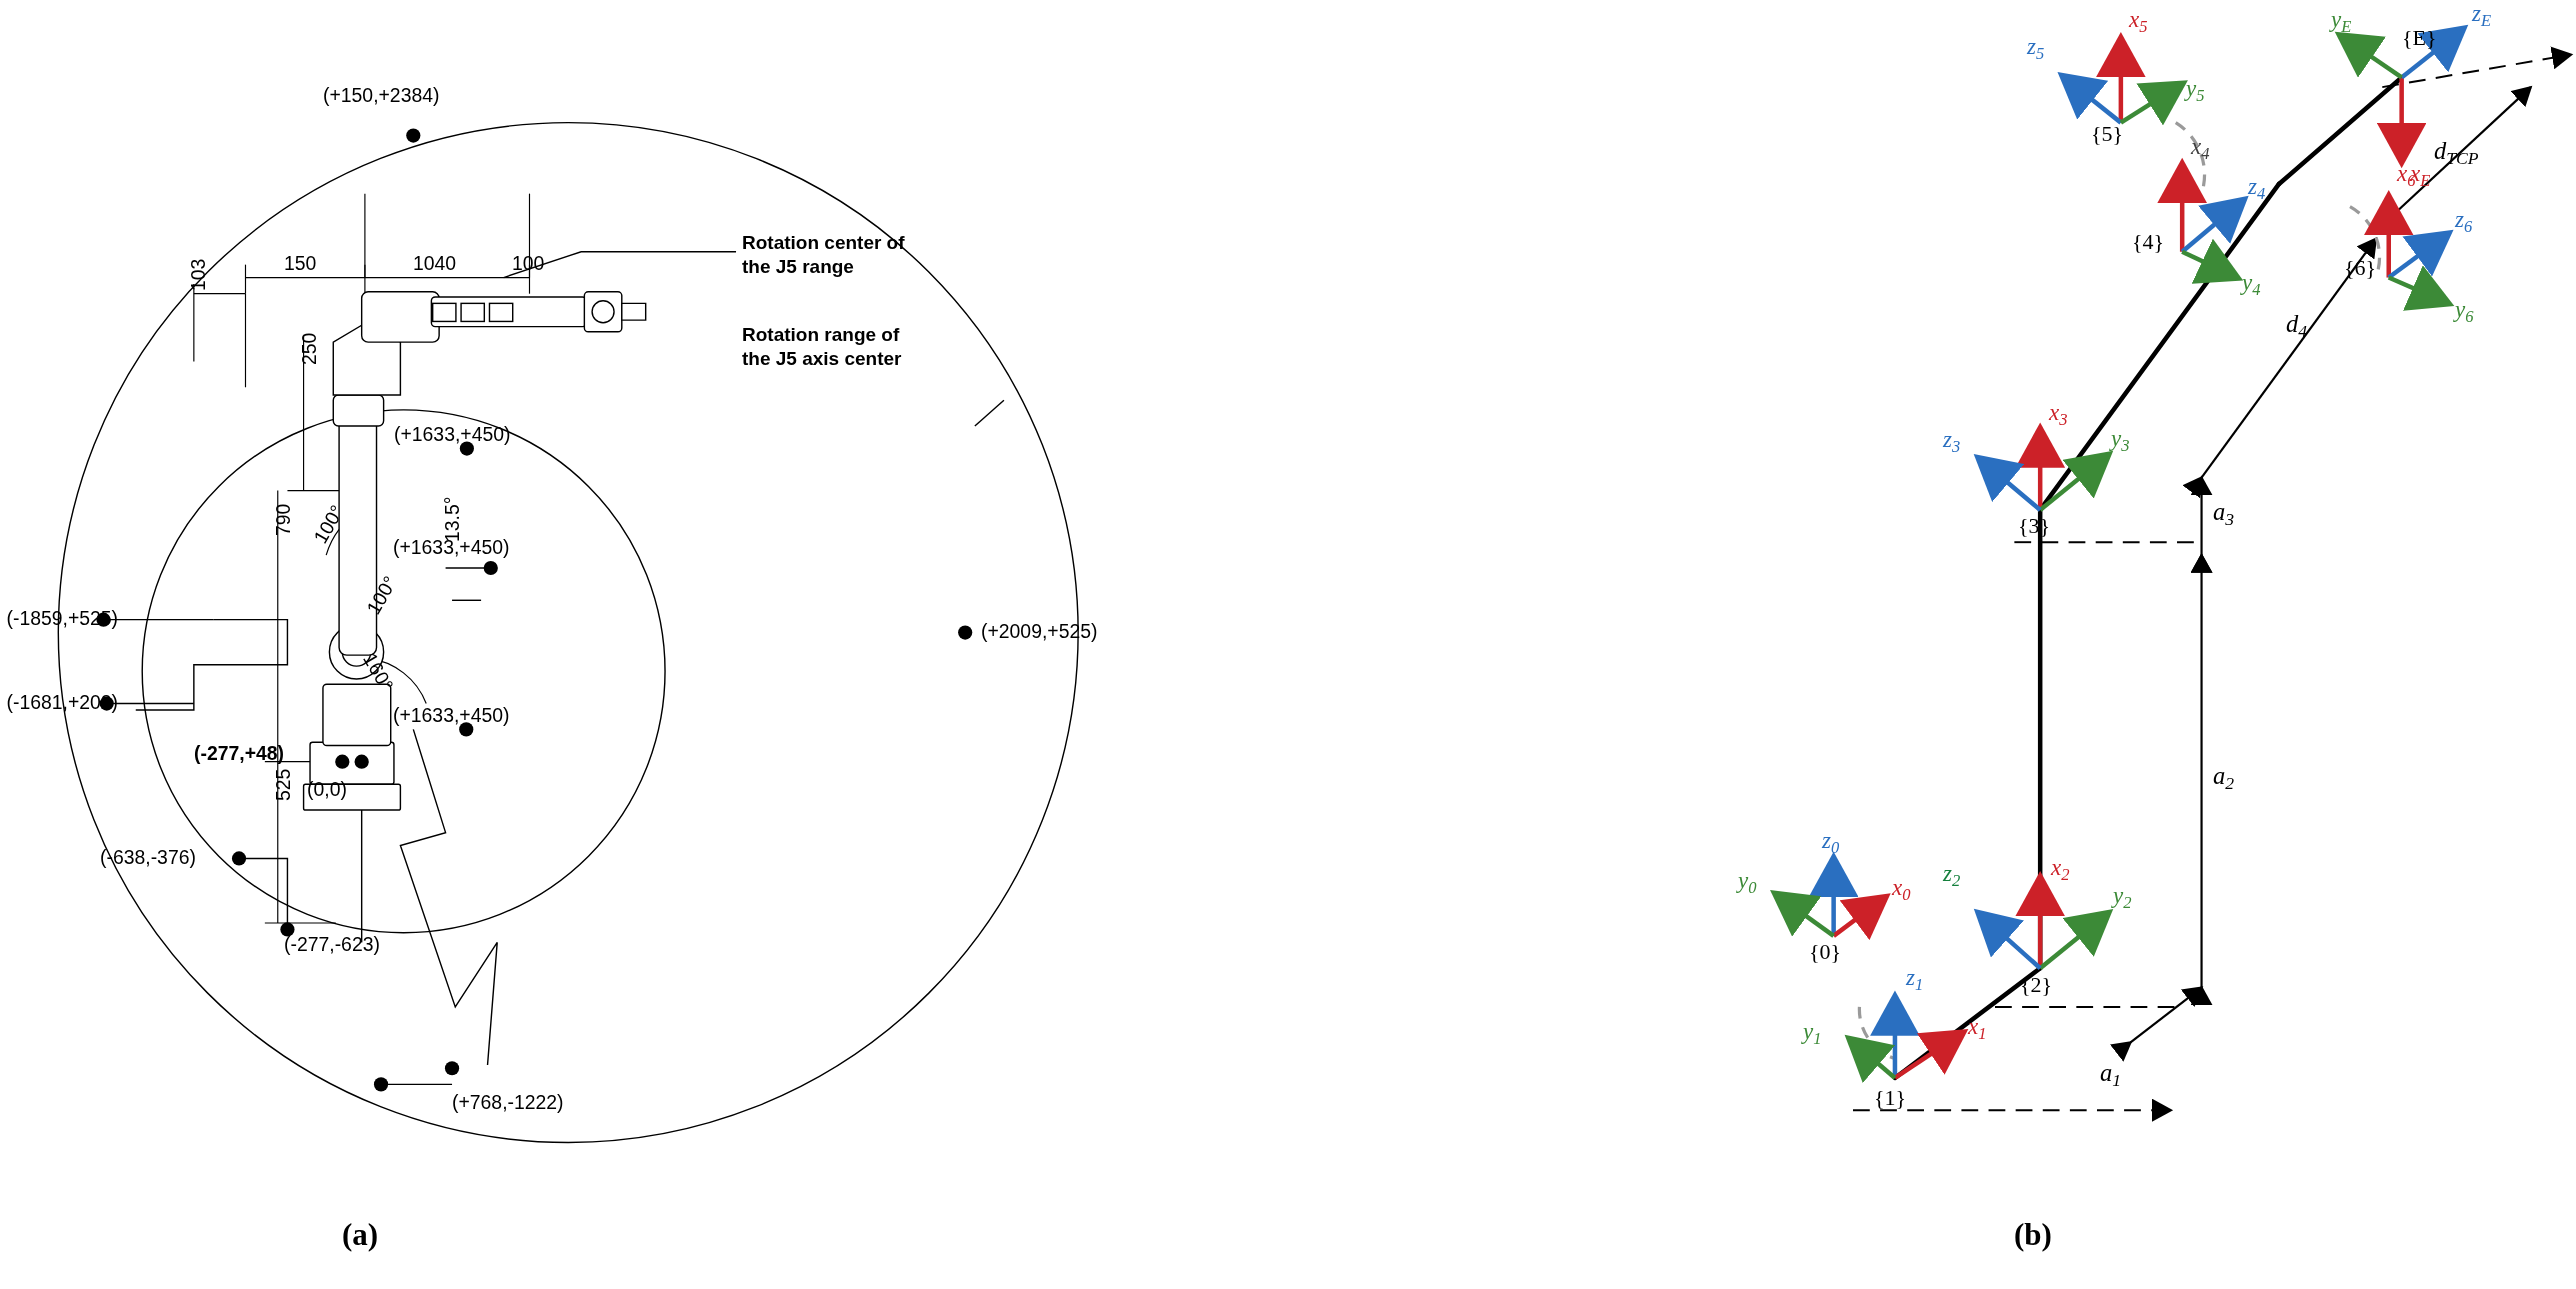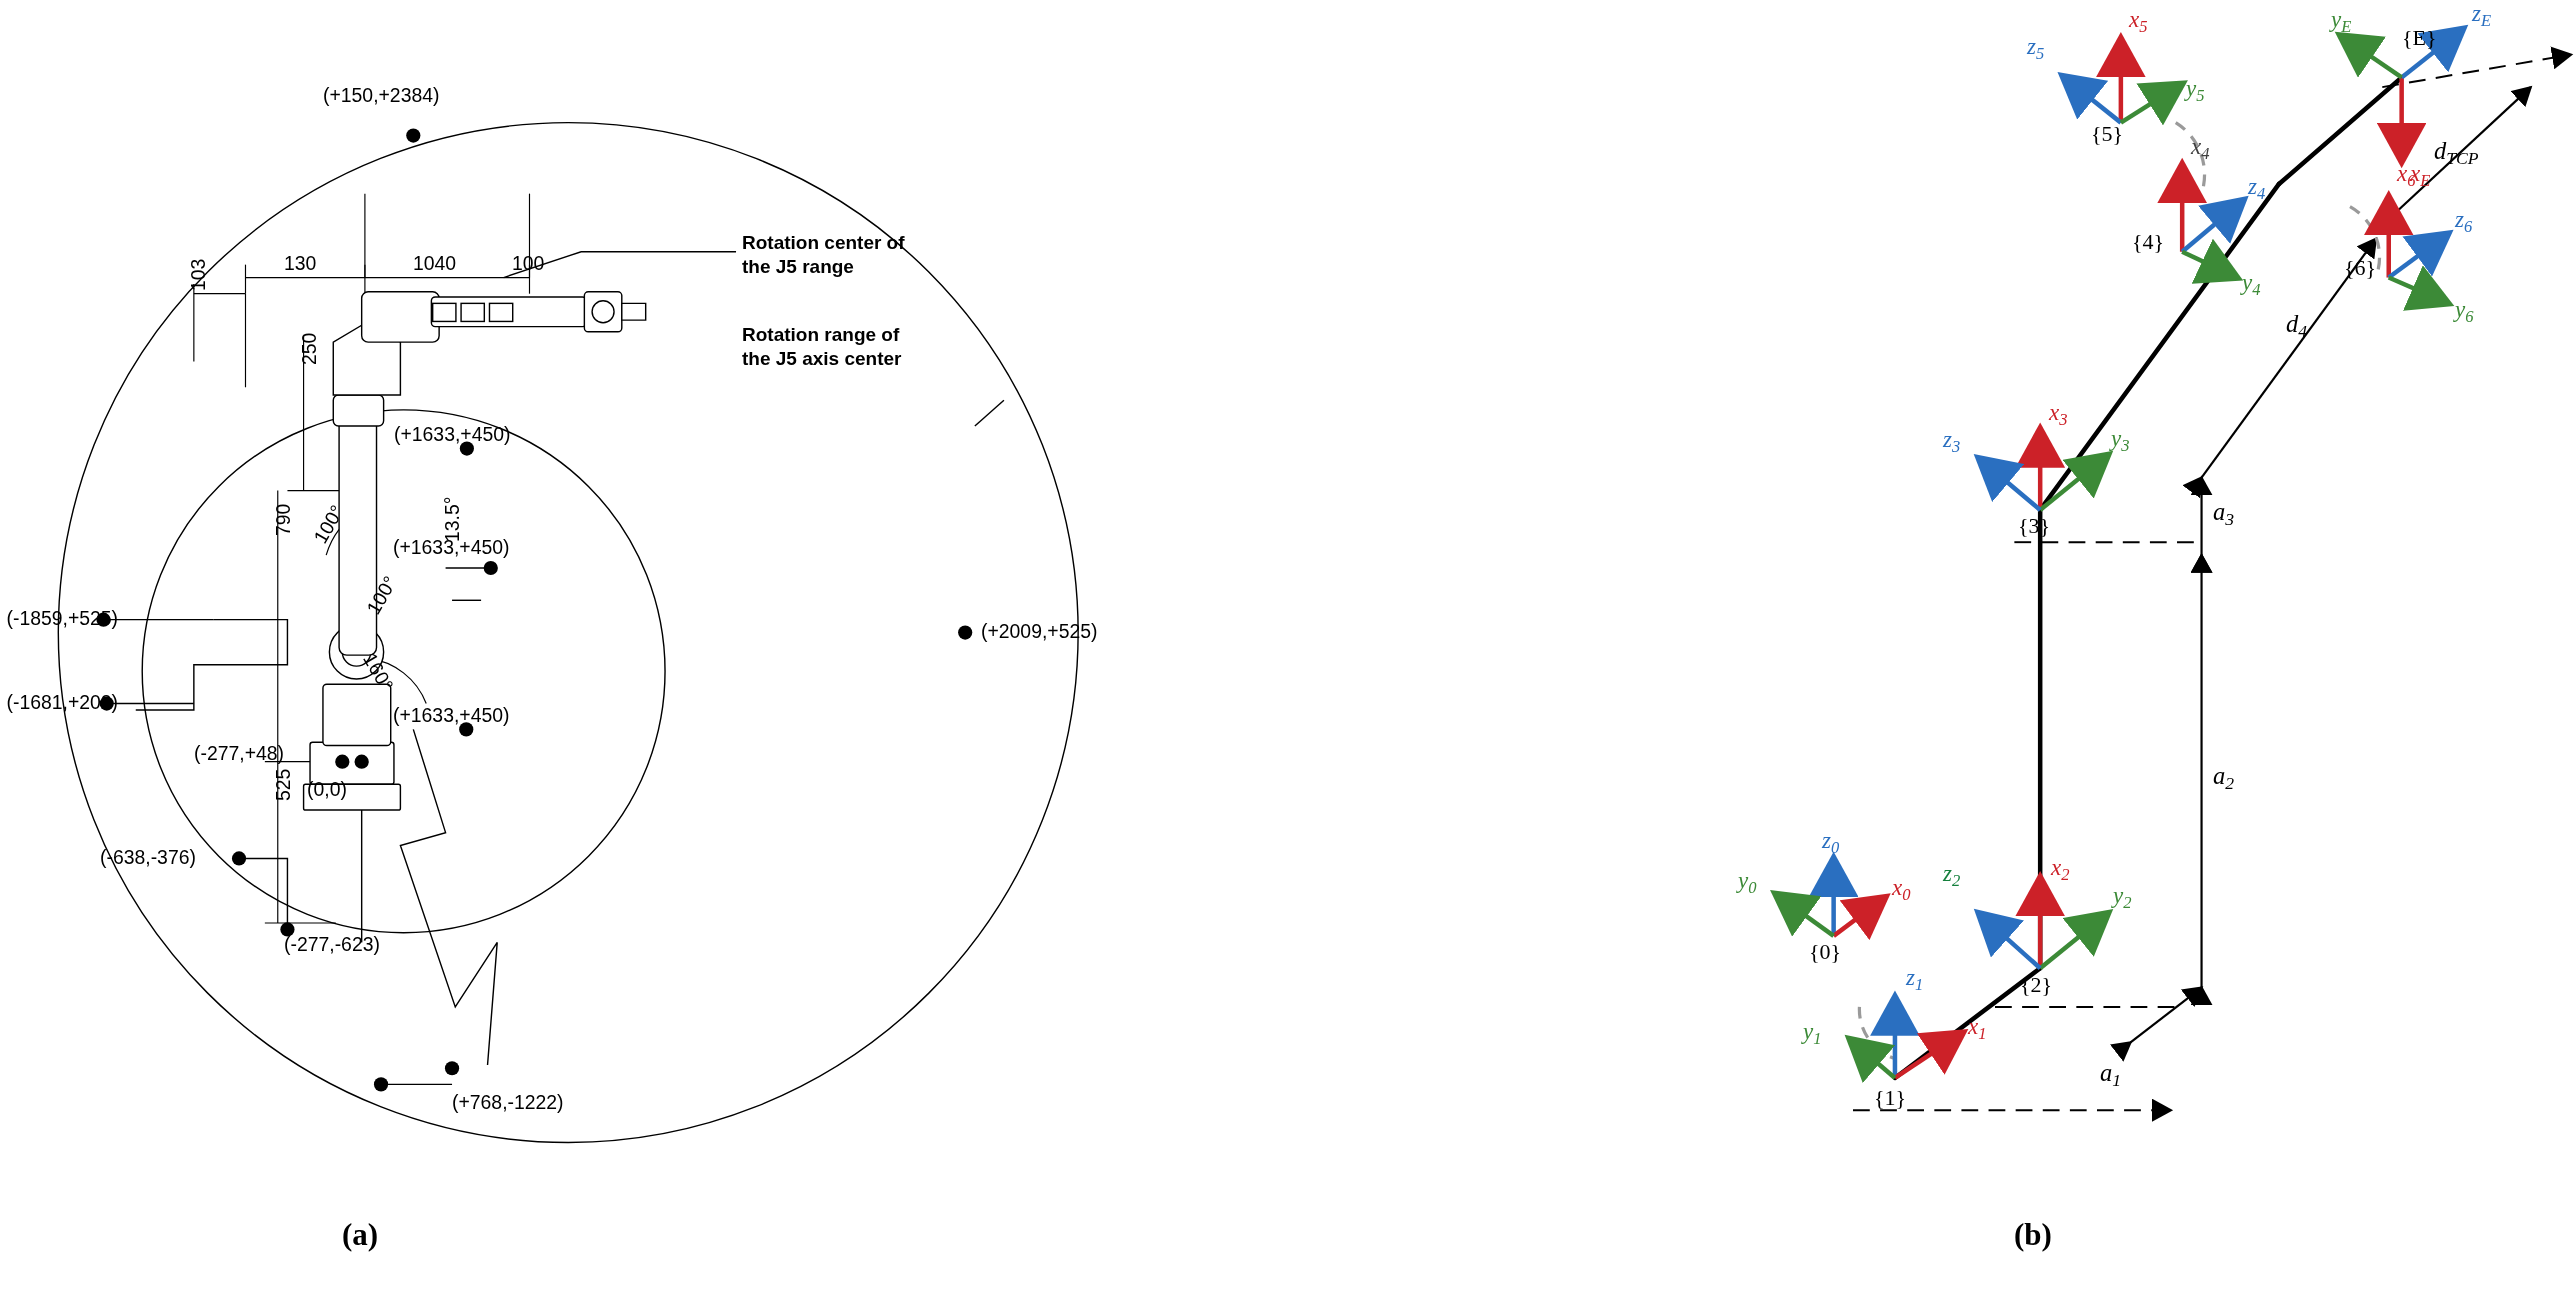--- a/index.html
+++ b/index.html
@@ -190,27 +190,27 @@
     </div>
 
     <div class="lbl" style="left:323px; top:84px;">(+150,+2384)</div>
     <div class="lbl" style="left:394px; top:423px;">(+1633,+450)</div>
     <div class="lbl" style="left:393px; top:536px;">(+1633,+450)</div>
     <div class="lbl" style="left:393px; top:704px;">(+1633,+450)</div>
     <div class="lbl" style="left:981px; top:620px;">(+2009,+525)</div>
     <div class="lbl" style="left:6.5px; top:607px;">(-1859,+525)</div>
     <div class="lbl" style="left:6.5px; top:691px;">(-1681,+202)</div>
     <div class="lbl" style="left:100px; top:846px;">(-638,-376)</div>
-    <div class="lbl" style="left:194px; top:742px;">(-277,+48)</div>
+    <div class="lbl" style="left:194px; top:742px;font-weight:bold;">(-277,+48)</div>
     <div class="lbl" style="left:307px; top:778px;">(0,0)</div>
     <div class="lbl" style="left:284px; top:933px;">(-277,-623)</div>
     <div class="lbl" style="left:452px; top:1091px;">(+768,-1222)</div>
 
     <div class="lbl dimtxt rot90" style="left:187px; top:291px;">103</div>
-    <div class="lbl dimtxt" style="left:284px; top:252px;">130</div>
+    <div class="lbl dimtxt" style="left:284px; top:252px;">150</div>
     <div class="lbl dimtxt" style="left:413px; top:252px;">1040</div>
     <div class="lbl dimtxt" style="left:512px; top:252px;">100</div>
     <div class="lbl dimtxt rot90" style="left:298px; top:365px;">250</div>
     <div class="lbl dimtxt rot90" style="left:272px; top:536px;">790</div>
     <div class="lbl dimtxt rot90" style="left:272px; top:801px;">525</div>
     <div class="lbl dimtxt" style="left:309px; top:536px; transform:rotate(-60deg); transform-origin:left top;">100°</div>
     <div class="lbl dimtxt" style="left:362px; top:607px; transform:rotate(-60deg); transform-origin:left top;">100°</div>
     <div class="lbl dimtxt" style="left:378px; top:649px; transform:rotate(60deg); transform-origin:left top;">160°</div>
     <div class="lbl dimtxt rot90" style="left:441px; top:542px;">13.5°</div>
 

